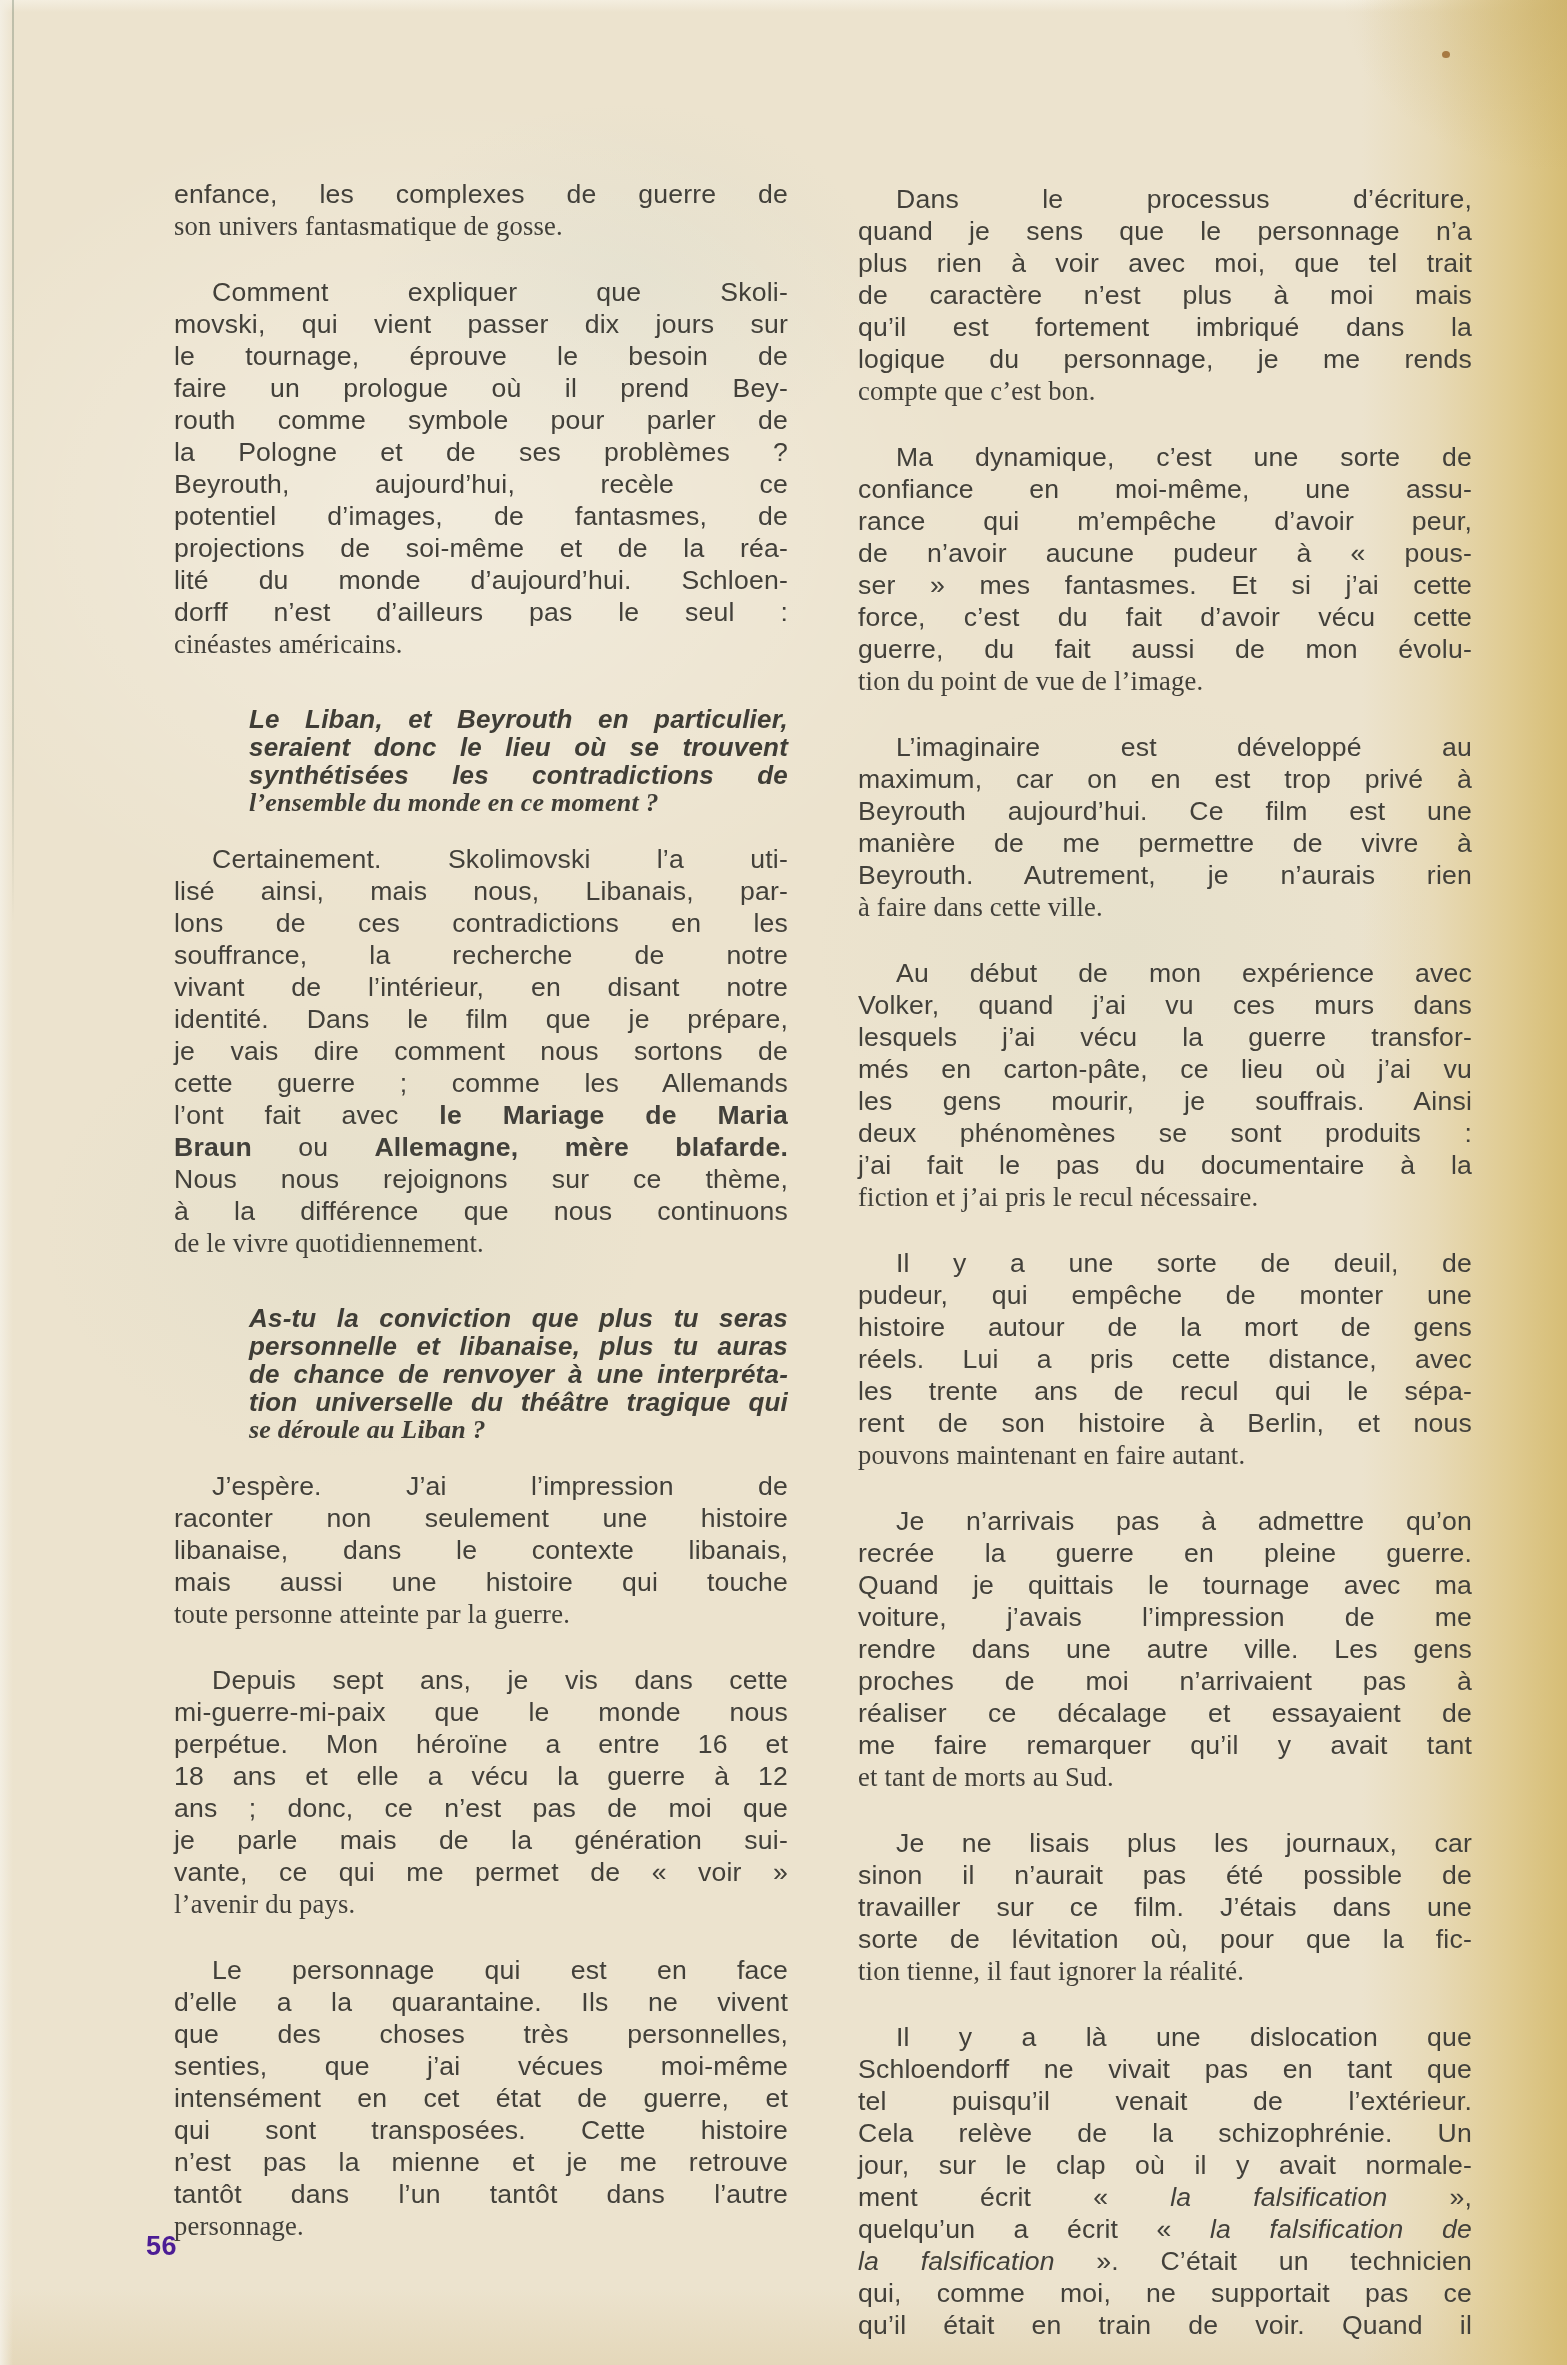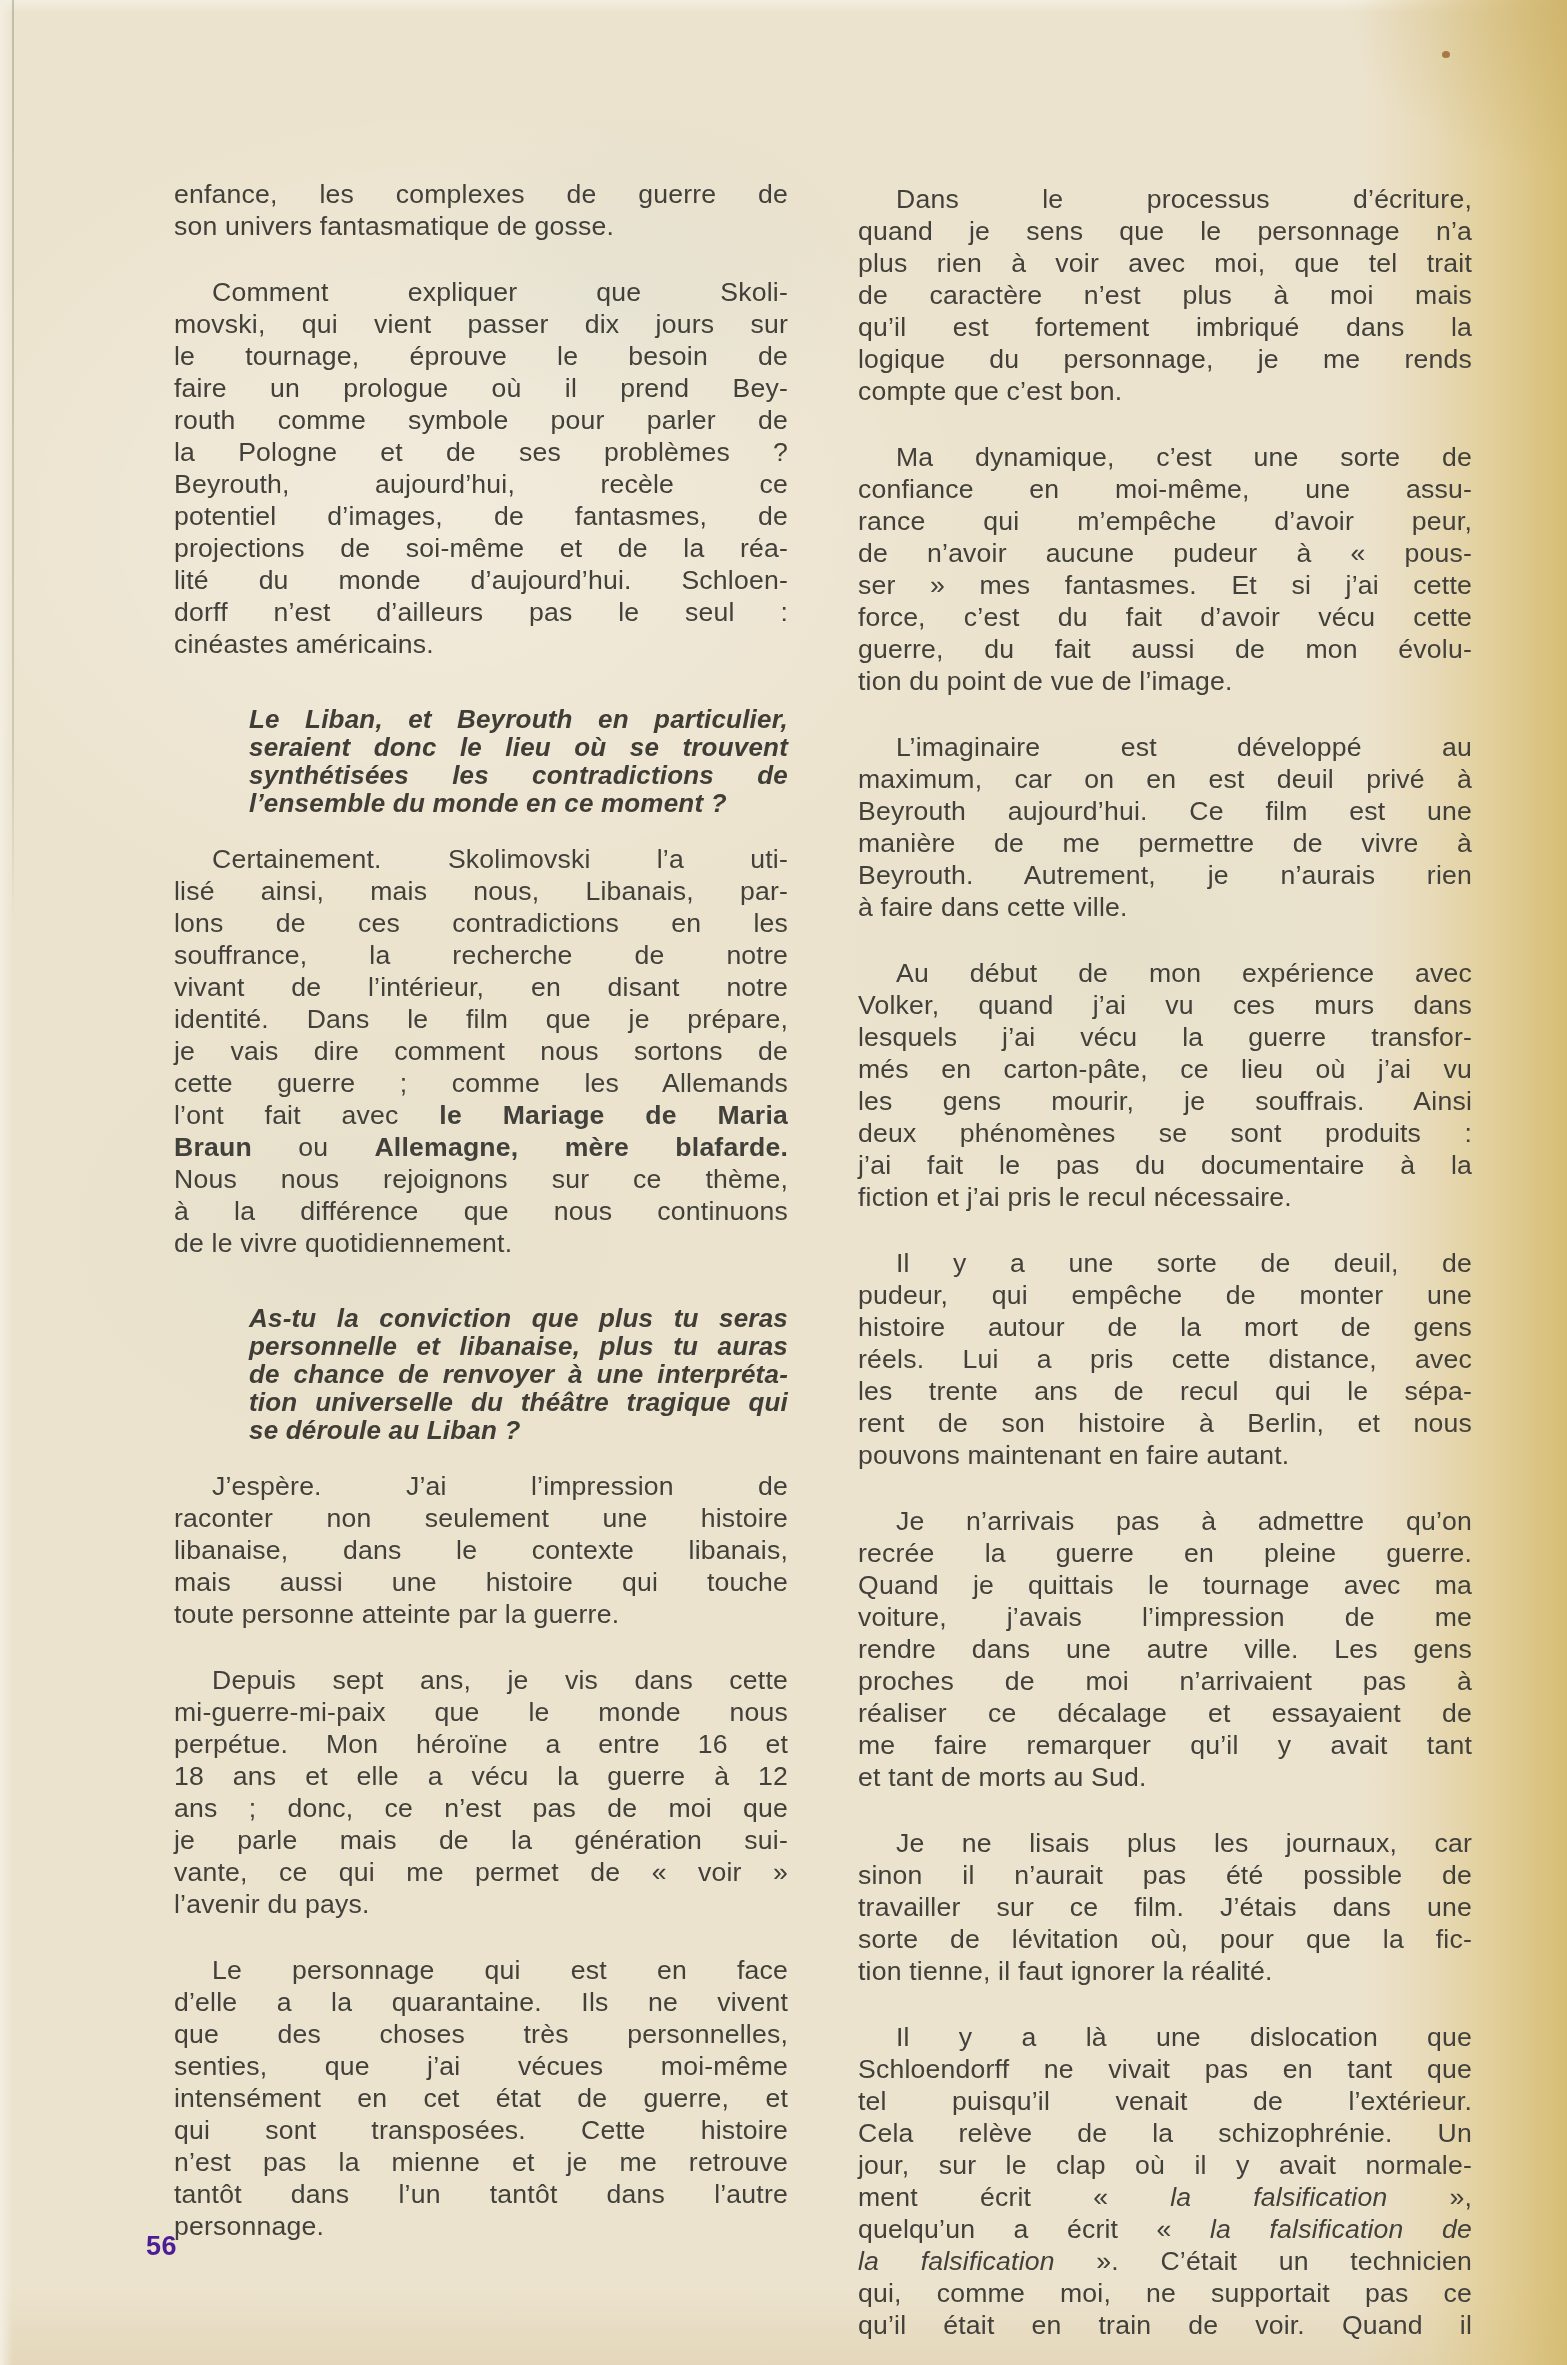--- a/index.html
+++ b/index.html
@@ -68,21 +68,21 @@
   .block:first-child{margin-top:0;}
   .block.question{margin-top:45px;padding-left:75px;}
   .block.question + .block.body{margin-top:26px;}
   .line{
     text-align:justify;
     text-align-last:justify;
     height:32px;line-height:32px;
     white-space:normal;
   }
   .line.first{text-indent:38px;}
-  .line.last{text-align-last:left;}
+  .line.last{text-align-last:left;font-family:Liberation Serif, serif;}
   .question .line{
     height:28px;line-height:28px;
     font-size:26px;
     font-weight:bold;font-style:italic;
     color:#3f3d36;
   }
   .page-number{
     position:absolute;left:146px;top:2231px;
     font-size:27px;font-weight:bold;color:#4c1d95;
     letter-spacing:0.4px;
@@ -189,21 +189,21 @@
       <div class="line">confiance en moi-même, une assu-</div>
       <div class="line">rance qui m’empêche d’avoir peur,</div>
       <div class="line">de n’avoir aucune pudeur à « pous-</div>
       <div class="line">ser » mes fantasmes. Et si j’ai cette</div>
       <div class="line">force, c’est du fait d’avoir vécu cette</div>
       <div class="line">guerre, du fait aussi de mon évolu-</div>
       <div class="line last">tion du point de vue de l’image.</div>
     </div>
     <div class="block body">
       <div class="line first">L’imaginaire est développé au</div>
-      <div class="line">maximum, car on en est deuil privé à</div>
+      <div class="line">maximum, car on en est trop privé à</div>
       <div class="line">Beyrouth aujourd’hui. Ce film est une</div>
       <div class="line">manière de me permettre de vivre à</div>
       <div class="line">Beyrouth. Autrement, je n’aurais rien</div>
       <div class="line last">à faire dans cette ville.</div>
     </div>
     <div class="block body">
       <div class="line first">Au début de mon expérience avec</div>
       <div class="line">Volker, quand j’ai vu ces murs dans</div>
       <div class="line">lesquels j’ai vécu la guerre transfor-</div>
       <div class="line">més en carton-pâte, ce lieu où j’ai vu</div>

